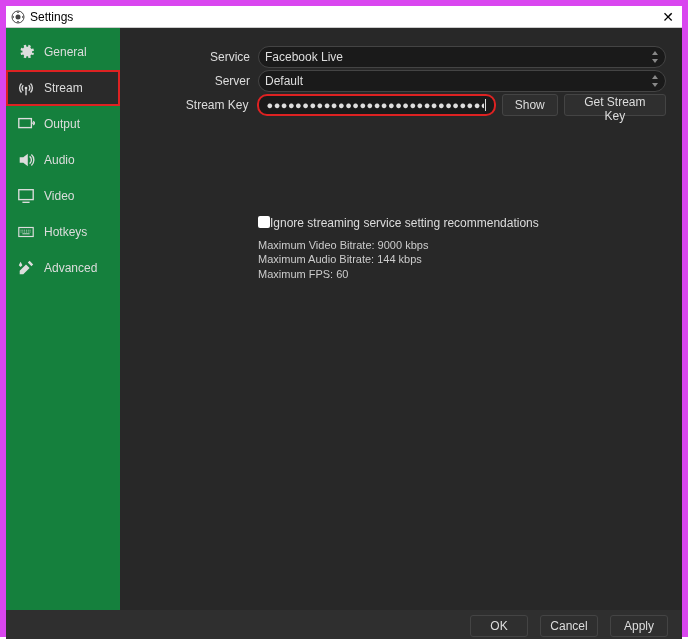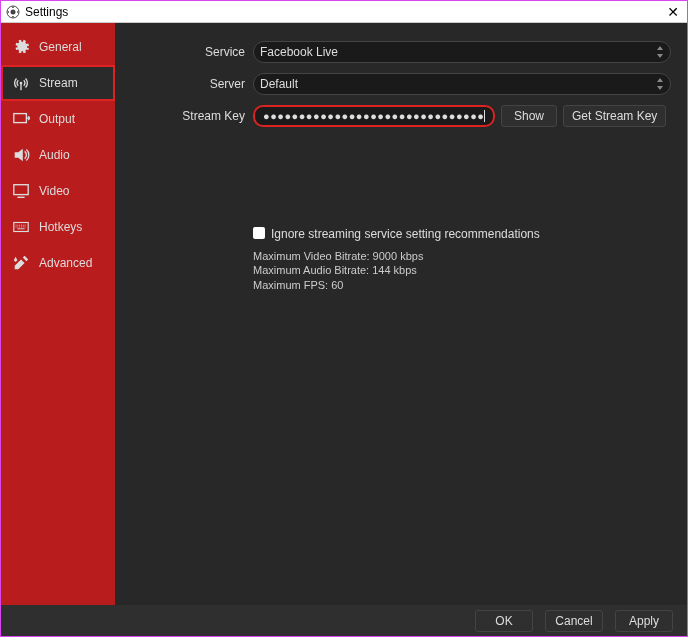--- a/index.html
+++ b/index.html
@@ -8,21 +8,21 @@
     font-size: 12px;
     background: #fff;
     width: 690px;
     height: 639px;
     overflow: hidden;
   }
   .window {
     width: 688px;
     height: 637px;
     background: #fff;
-    border: 1px solid #d946ef;
+    border: 6px solid #d946ef;
   }
   .titlebar {
     height: 22px;
     background: #fff;
     display: flex;
     align-items: center;
     padding: 0 4px;
     border-bottom: 1px solid #ccc;
   }
   .titlebar .icon {
@@ -38,21 +38,21 @@
     cursor: pointer;
     color: #000;
   }
   .body {
     display: flex;
     background: #282828;
     height: 582px;
   }
   .sidebar {
     width: 114px;
-    background: #b91c1c;
+    background: #15803d;
     padding-top: 6px;
   }
   .side-item {
     display: flex;
     align-items: center;
     height: 36px;
     padding: 0 8px;
     color: #ddd;
     cursor: pointer;
     gap: 8px;
@@ -65,21 +65,21 @@
   .side-item .icon { width: 20px; height: 20px; display:flex; align-items:center; justify-content:center; flex-shrink:0; }
   .side-item .label { font-size: 12px; }
   .content {
     flex: 1;
     padding: 18px 16px;
     color: #ddd;
   }
   .form-row {
     display: flex;
     align-items: center;
-    margin-bottom: 10px;
+    margin-bottom: 2px;
   }
   .form-label {
     width: 122px;
     text-align: right;
     padding-right: 8px;
     font-size: 12px;
     color: #ddd;
   }
   .combo {
     flex: 1;
@@ -136,21 +136,21 @@
     border-radius: 3px;
     margin-left: 6px;
     padding: 0 8px;
     cursor: pointer;
   }
   .btn.wide { min-width: 84px; }
   .info-area {
     margin-top: 100px;
     padding-left: 122px;
   }
-  .check-row { display:flex; align-items:flex-start; gap:6px; margin-bottom: 8px;}
+  .check-row { display:flex; align-items:flex-start; margin-bottom: 8px;}
   .check {
     width: 12px; height:12px; background:#fff; border-radius:2px;
   }
   .check-label { font-size: 12px; color:#ddd; }
   .info-line { font-size: 11px; color:#ccc; line-height: 1.3; }
   .bottombar {
     height: 31px;
     background: #2f2f2f;
     display: flex;
     align-items: center;

